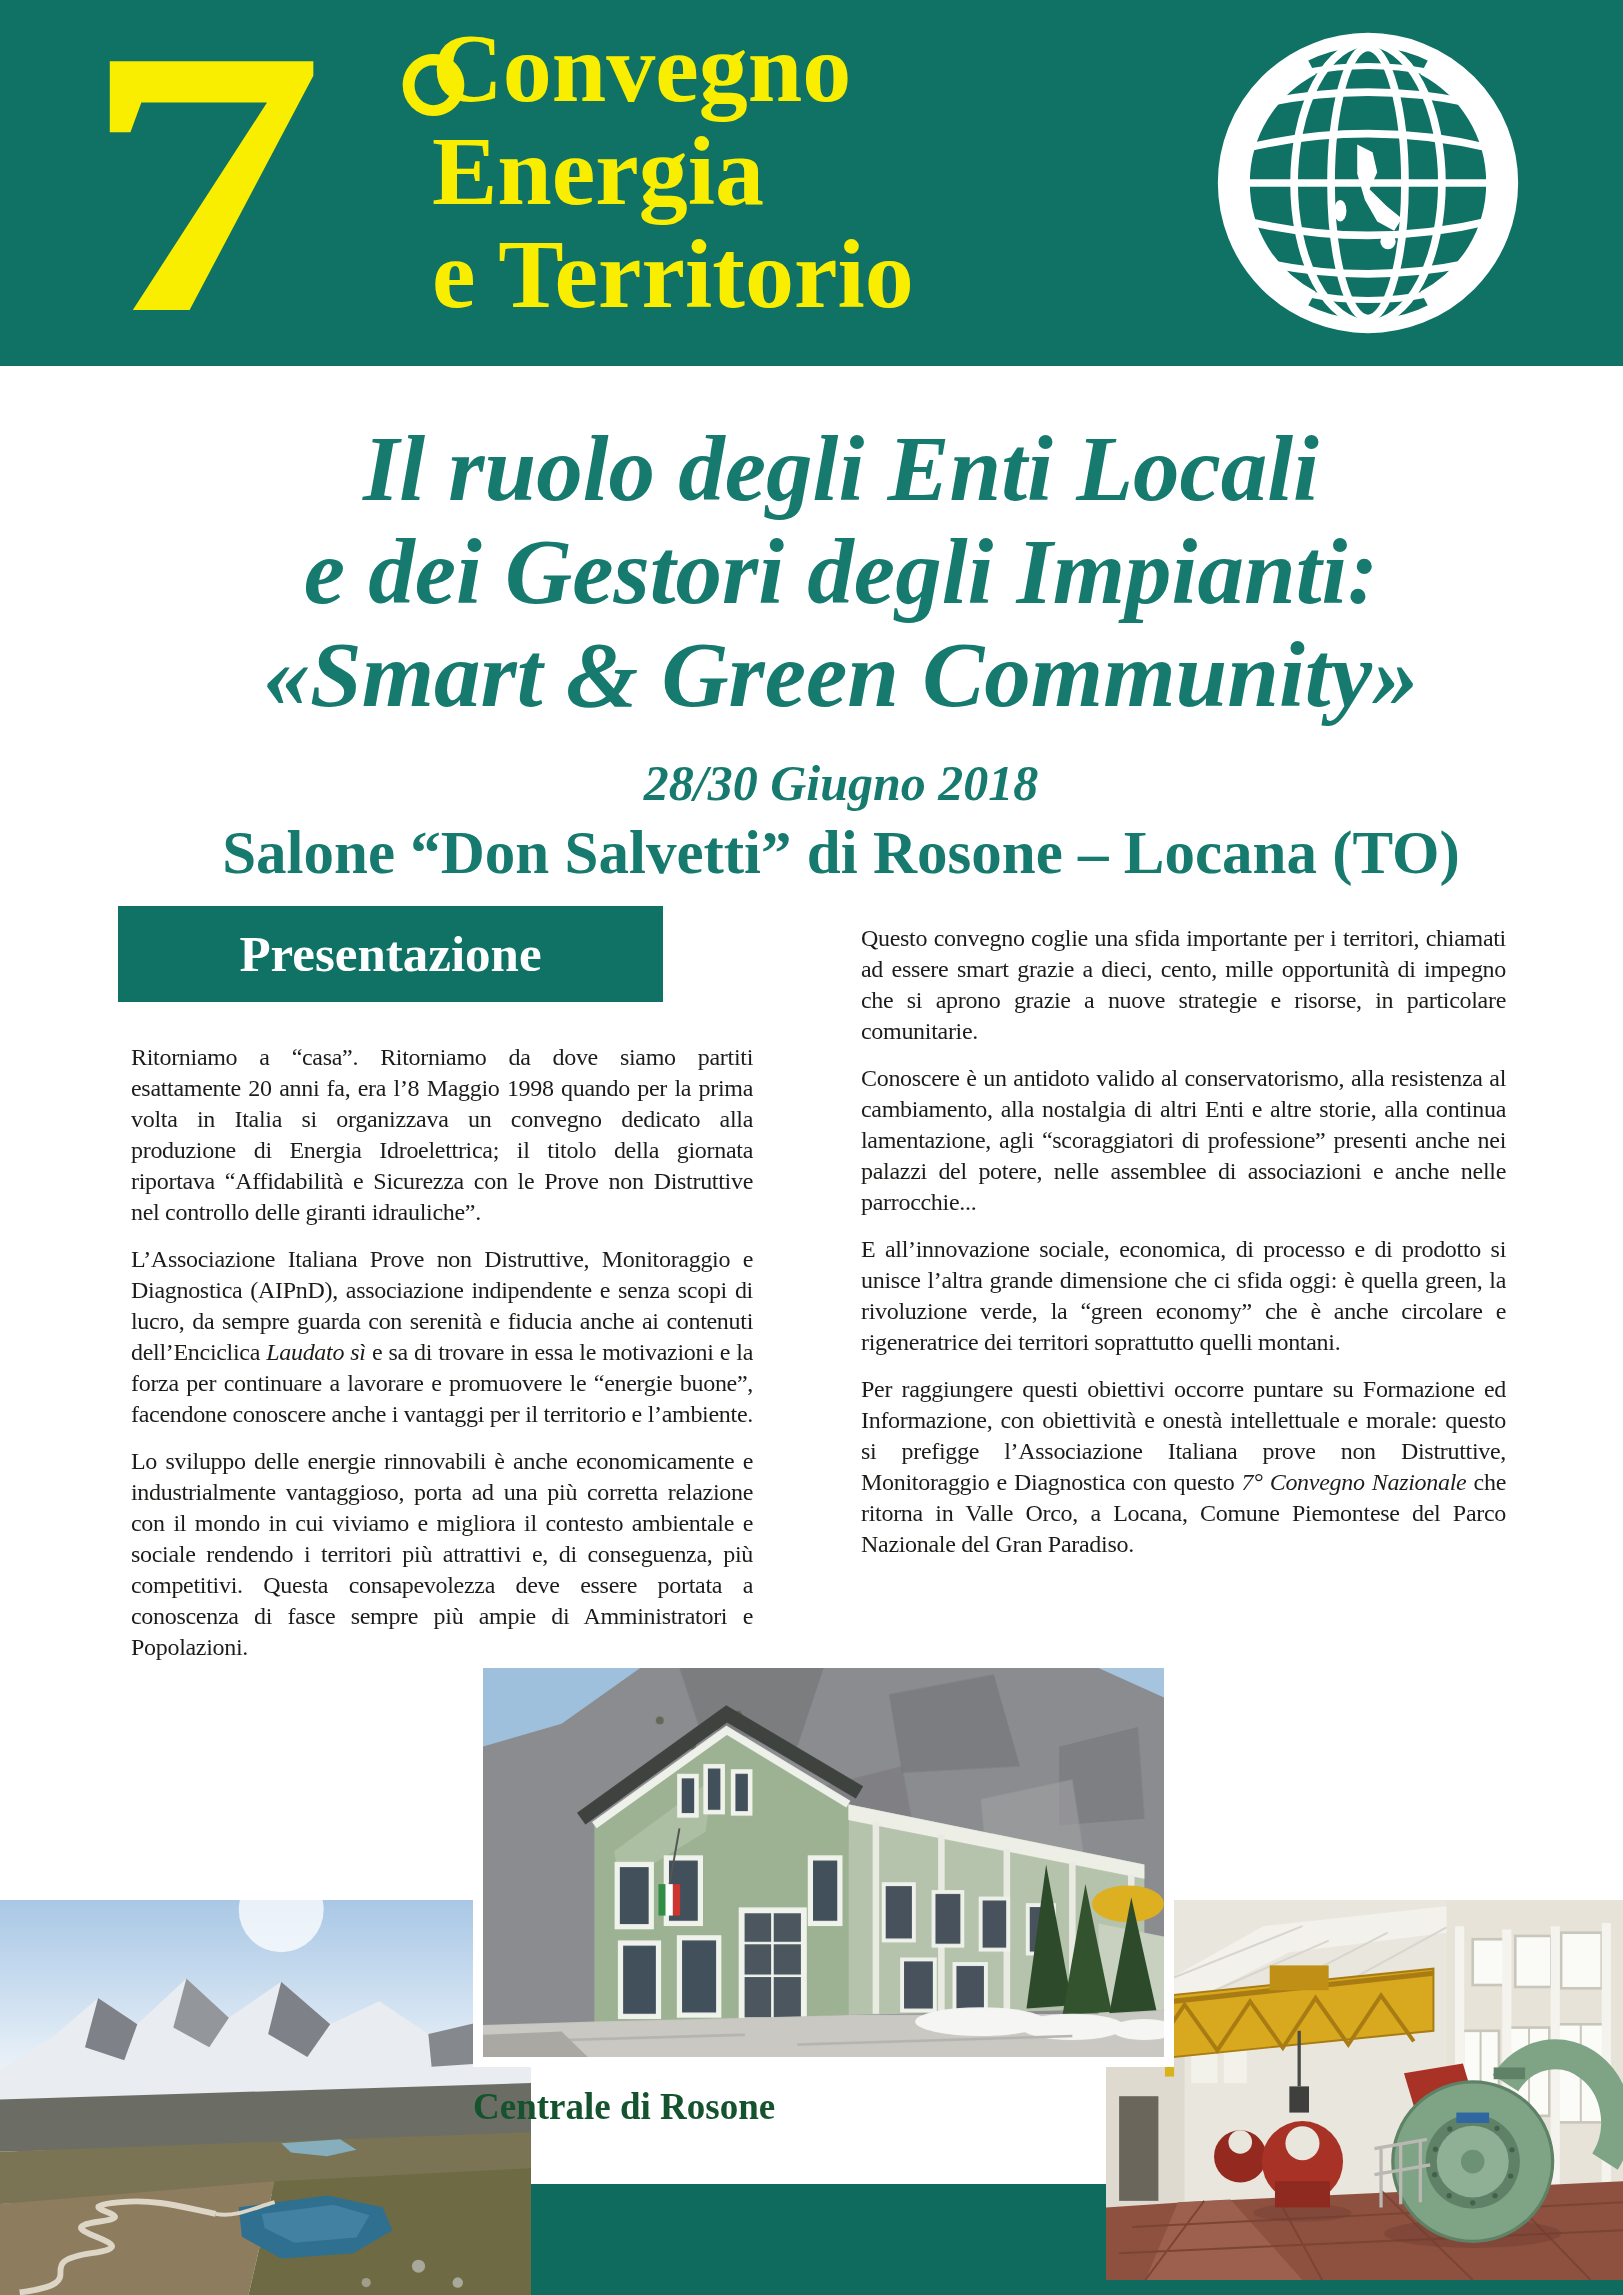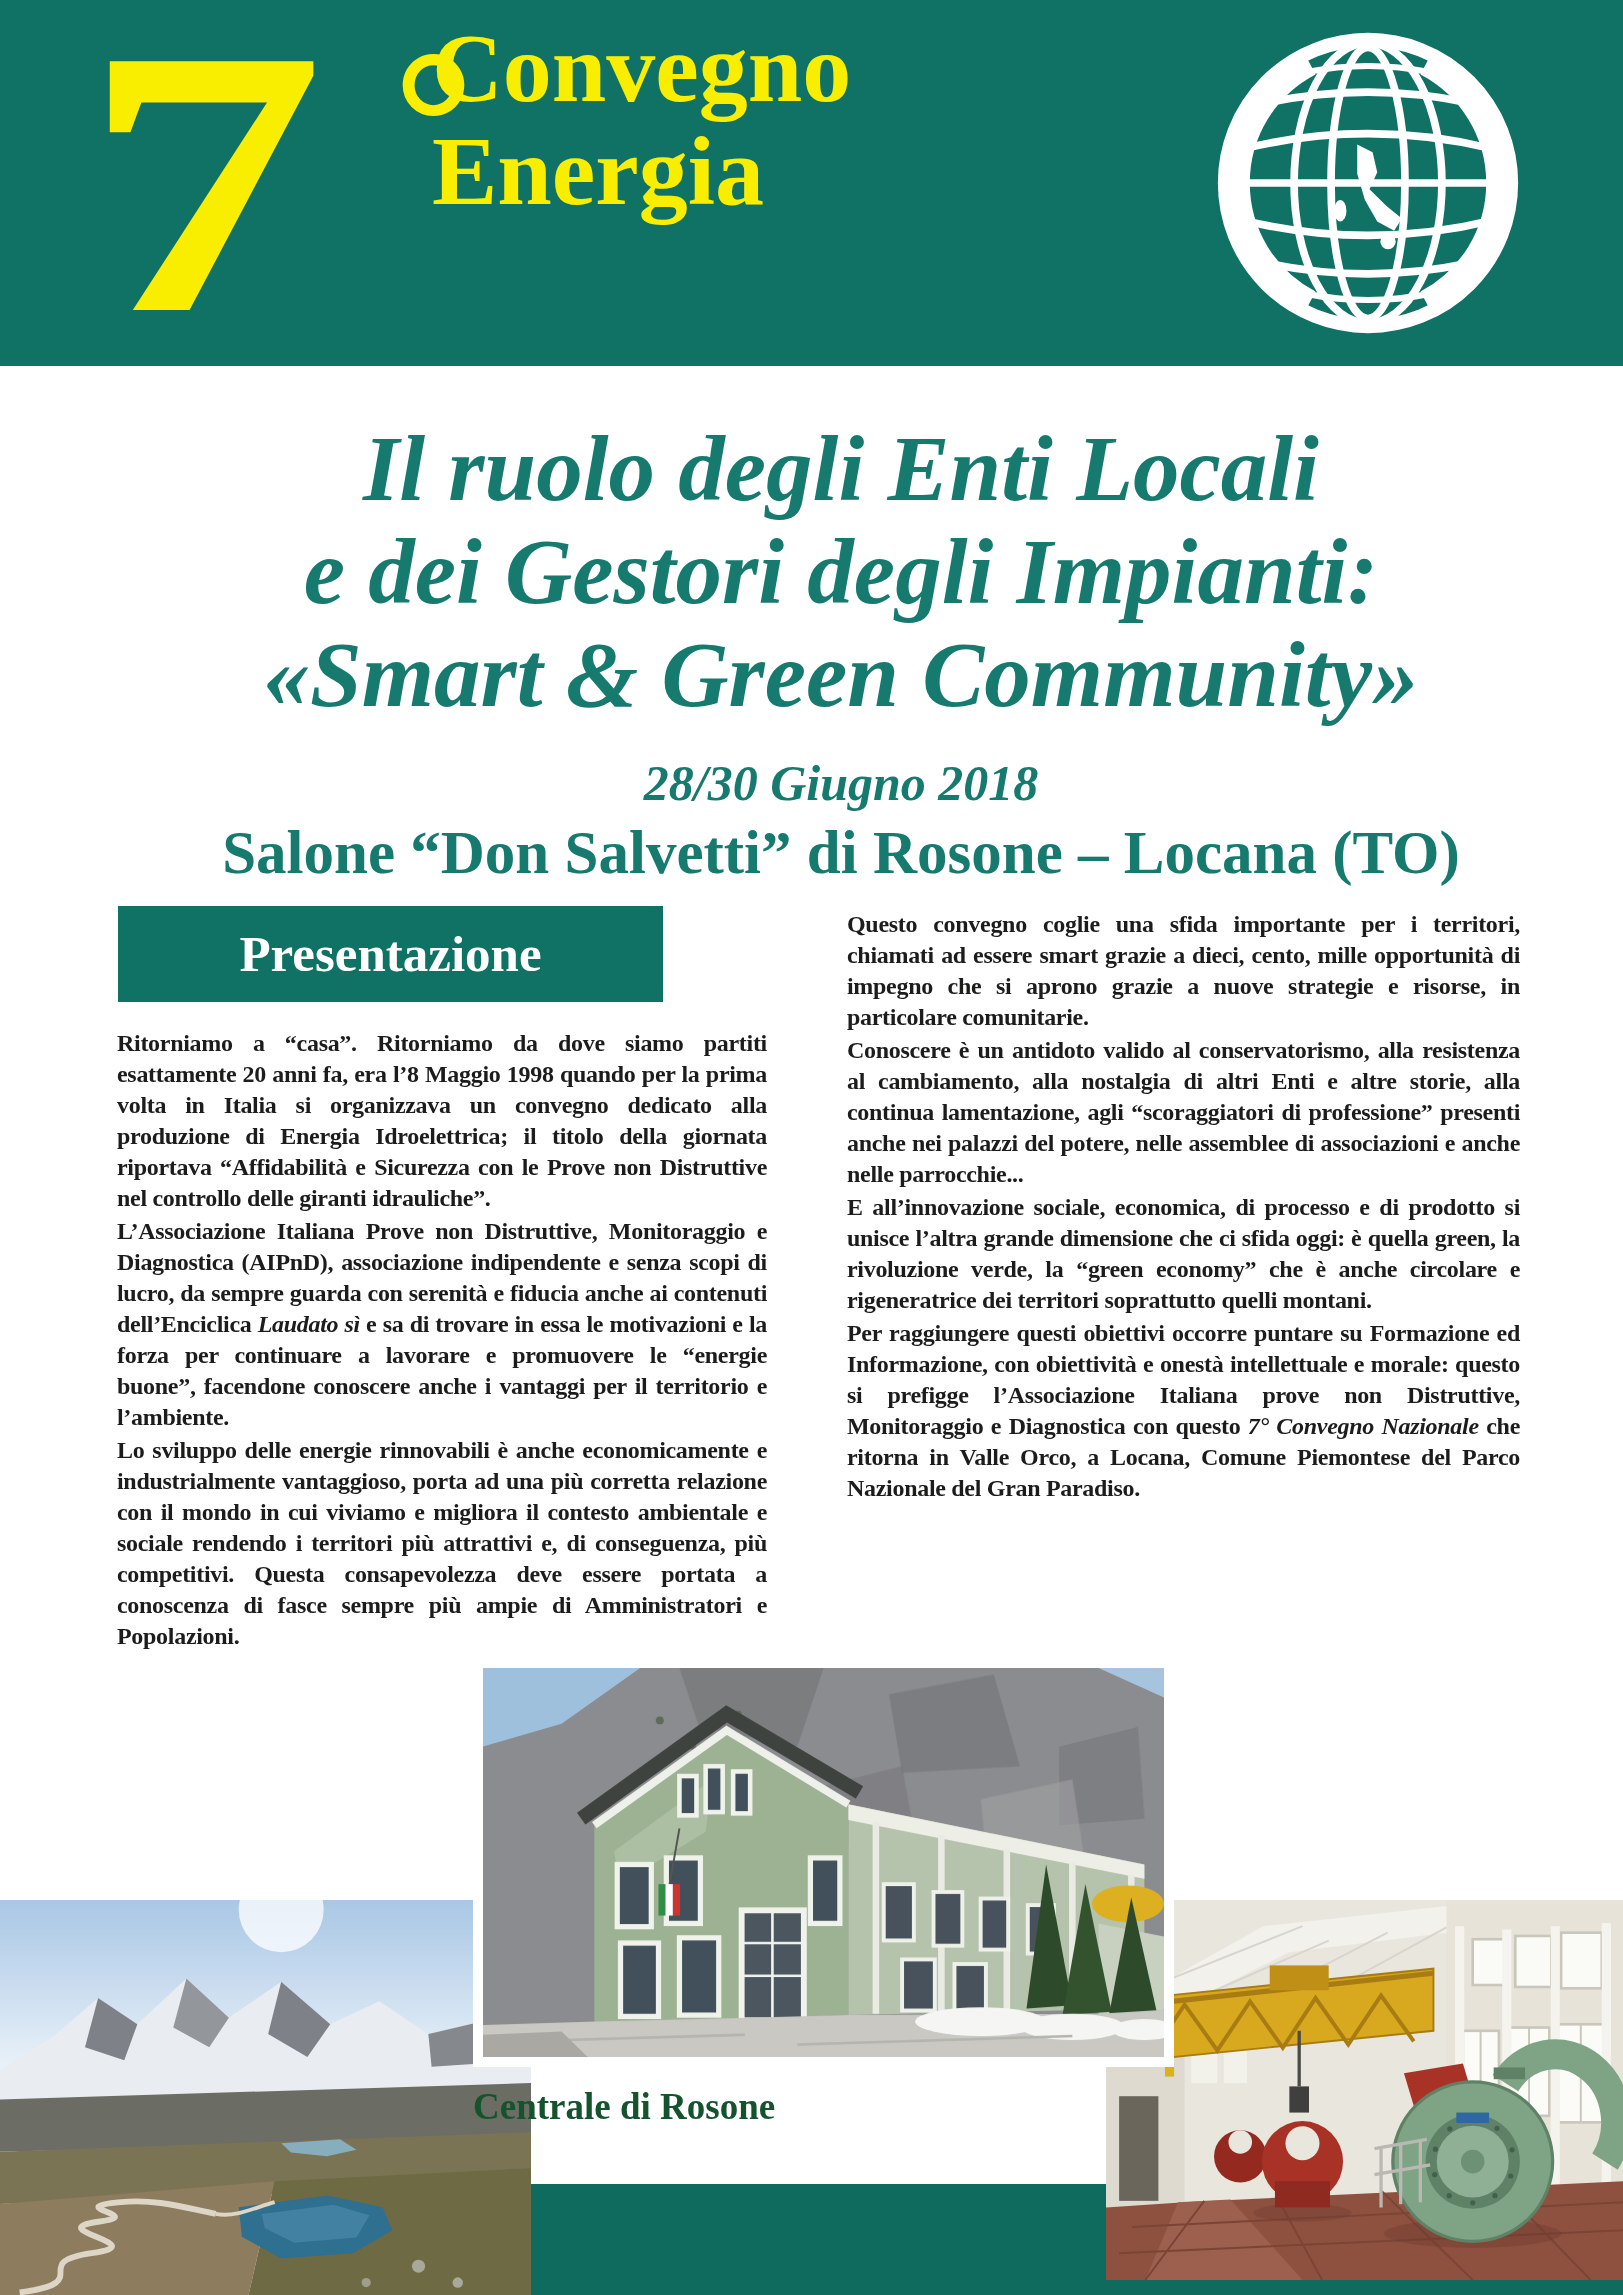--- a/index.html
+++ b/index.html
@@ -18,21 +18,21 @@
   
   .cwrap{left:59px;width:1564px;text-align:center;color:#167a6e;margin-top:34px;}
   .mtitle{top:383px;font-size:93px;line-height:103px;font-weight:bold;font-style:italic;}
   .edate{top:720px;font-size:50px;font-weight:bold;font-style:italic;}
   .evenue{top:784px;font-size:61px;font-weight:bold;}
 
   
   .secbar{left:118px;top:906px;width:545px;height:96px;background:#0f7264;
           color:#ffffff;font-weight:bold;font-size:51px;line-height:96px;text-align:center;}
   .col{font-size:24px;line-height:31px;text-align:justify;color:#1c1c1a;letter-spacing:-0.3px;}
-  .col p{margin:2px;font-weight:bold;}
+  .col p{margin:16px;}
   .col .it{font-style:italic;}
   .colL{left:115px;top:1026px;width:654px;}
   .colR{left:845px;top:907px;width:677px;}
 
   
   .photoL{left:0;top:1900px;width:531px;height:395px;z-index:1;}
   .bandBottom{left:531px;top:2184px;width:1092px;height:111px;background:#0f6b5e;z-index:1;}
   .photoR{left:1106px;top:1900px;width:518px;height:380px;z-index:2;}
   .frame{left:473px;top:1658px;width:681px;height:389px;background:#ffffff;
          padding:9.8px;z-index:3;}
@@ -44,20 +44,21 @@
 </head>
 <body>
 
 <div class="page">
 
   <header class="abs band-header">
     <div class="abs edition"><span class="digit">7</span><span class="deg">°</span></div>
     <div class="abs htitle">
       <div>Convegno</div>
       <div>Energia</div>
+      <div>e Territorio</div>
     </div>
     <div class="abs logo">
       <svg viewBox="0 0 200 200">
         <circle cx="100" cy="100" r="93" fill="none" stroke="#ffffff" stroke-width="9"></circle>
         <path d="M 62,22 A 88,88 0 0 0 62,178" fill="none" stroke="#ffffff" stroke-width="17"></path>
         <path d="M 138,22 A 88,88 0 0 1 138,178" fill="none" stroke="#ffffff" stroke-width="17"></path>
         <ellipse cx="100" cy="100" rx="24" ry="88" fill="none" stroke="#ffffff" stroke-width="5"></ellipse>
         <ellipse cx="100" cy="100" rx="48" ry="91" fill="none" stroke="#ffffff" stroke-width="5"></ellipse>
         <path d="M 18,78 Q 100,58 182,78" fill="none" stroke="#ffffff" stroke-width="5"></path>
         <path d="M 14,100 L 186,100" fill="none" stroke="#ffffff" stroke-width="5"></path>

